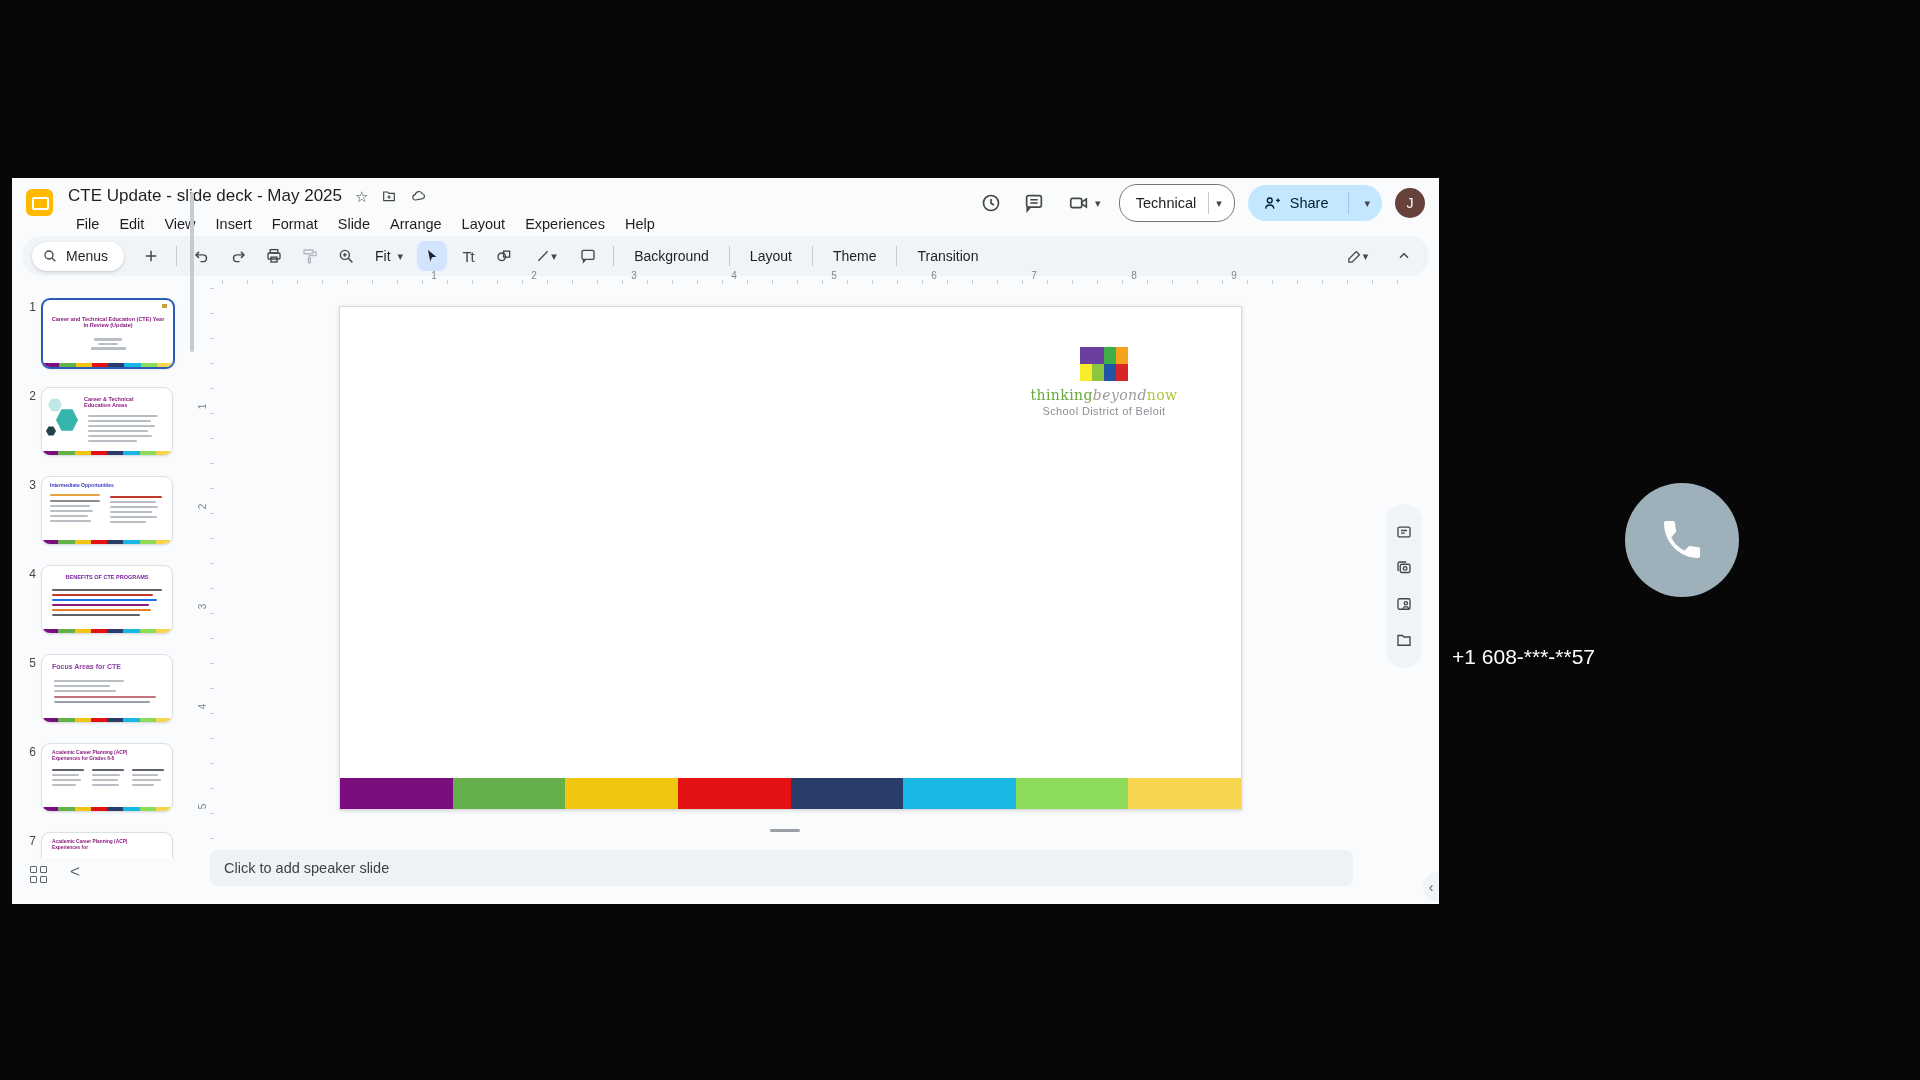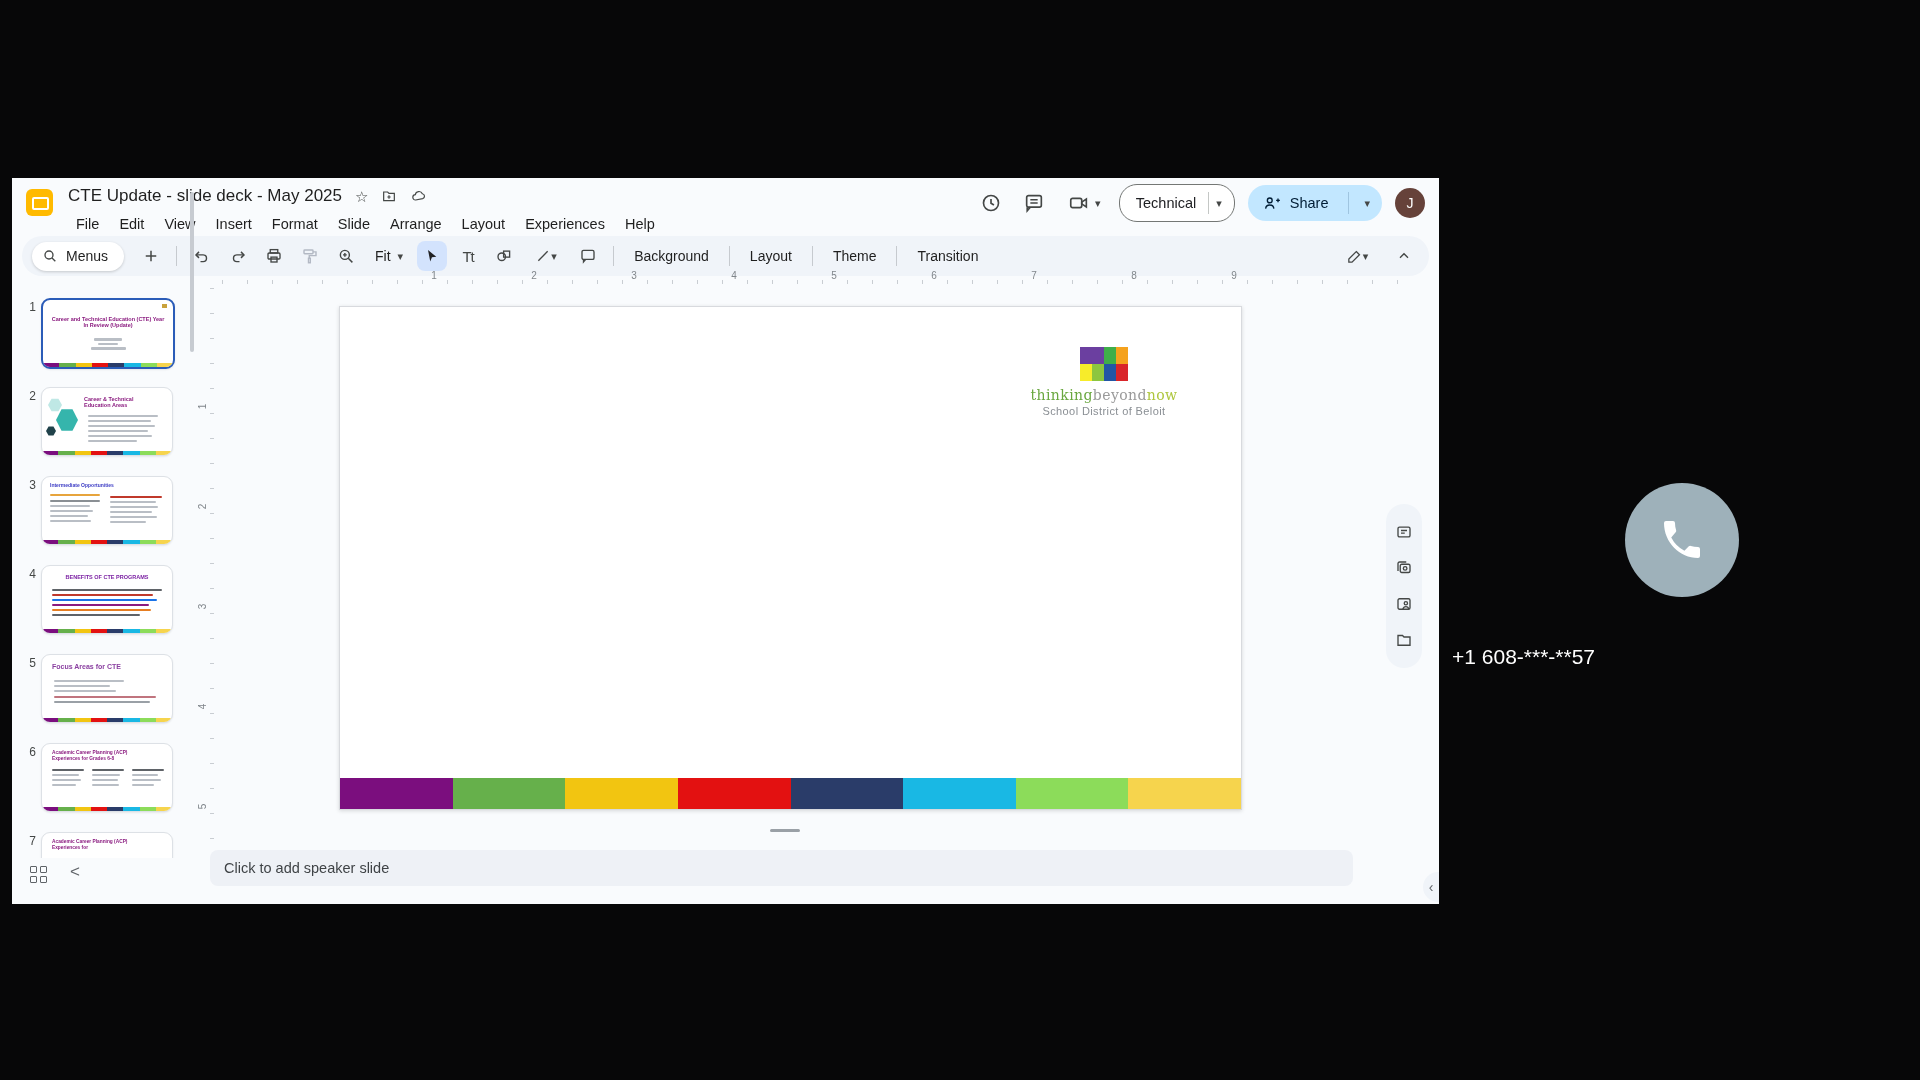--- a/index.html
+++ b/index.html
@@ -470,21 +470,21 @@
           <div style="background-color: rgb(107, 63, 160);"></div>
           <div style="background-color: rgb(107, 63, 160);"></div>
           <div style="background-color: rgb(63, 174, 73);"></div>
           <div style="background-color: rgb(245, 162, 29);"></div>
           <div style="background-color: rgb(247, 236, 42);"></div>
           <div style="background-color: rgb(140, 198, 63);"></div>
           <div style="background-color: rgb(34, 86, 165);"></div>
           <div style="background-color: rgb(217, 37, 42);"></div>
         </div>
       <div class="logo-line1">
-        <span style="color: rgb(105, 167, 63);">thinking</span><span style="color: rgb(154, 154, 154);">beyond</span><span style="color: rgb(174, 198, 61);">now</span>
+        <span style="color: rgb(105, 167, 63);">thinking</span><span style="color: rgb(154, 154, 154); font-style: italic;">beyond</span><span style="color: rgb(174, 198, 61);">now</span>
       </div>
       <div class="logo-line2">School District of Beloit</div>
     </div>
     <div class="big-bar">
         <div style="background-color: rgb(123, 14, 126);"></div>
         <div style="background-color: rgb(102, 176, 75);"></div>
         <div style="background-color: rgb(242, 197, 17);"></div>
         <div style="background-color: rgb(227, 17, 17);"></div>
         <div style="background-color: rgb(42, 60, 105);"></div>
         <div style="background-color: rgb(25, 184, 228);"></div>

